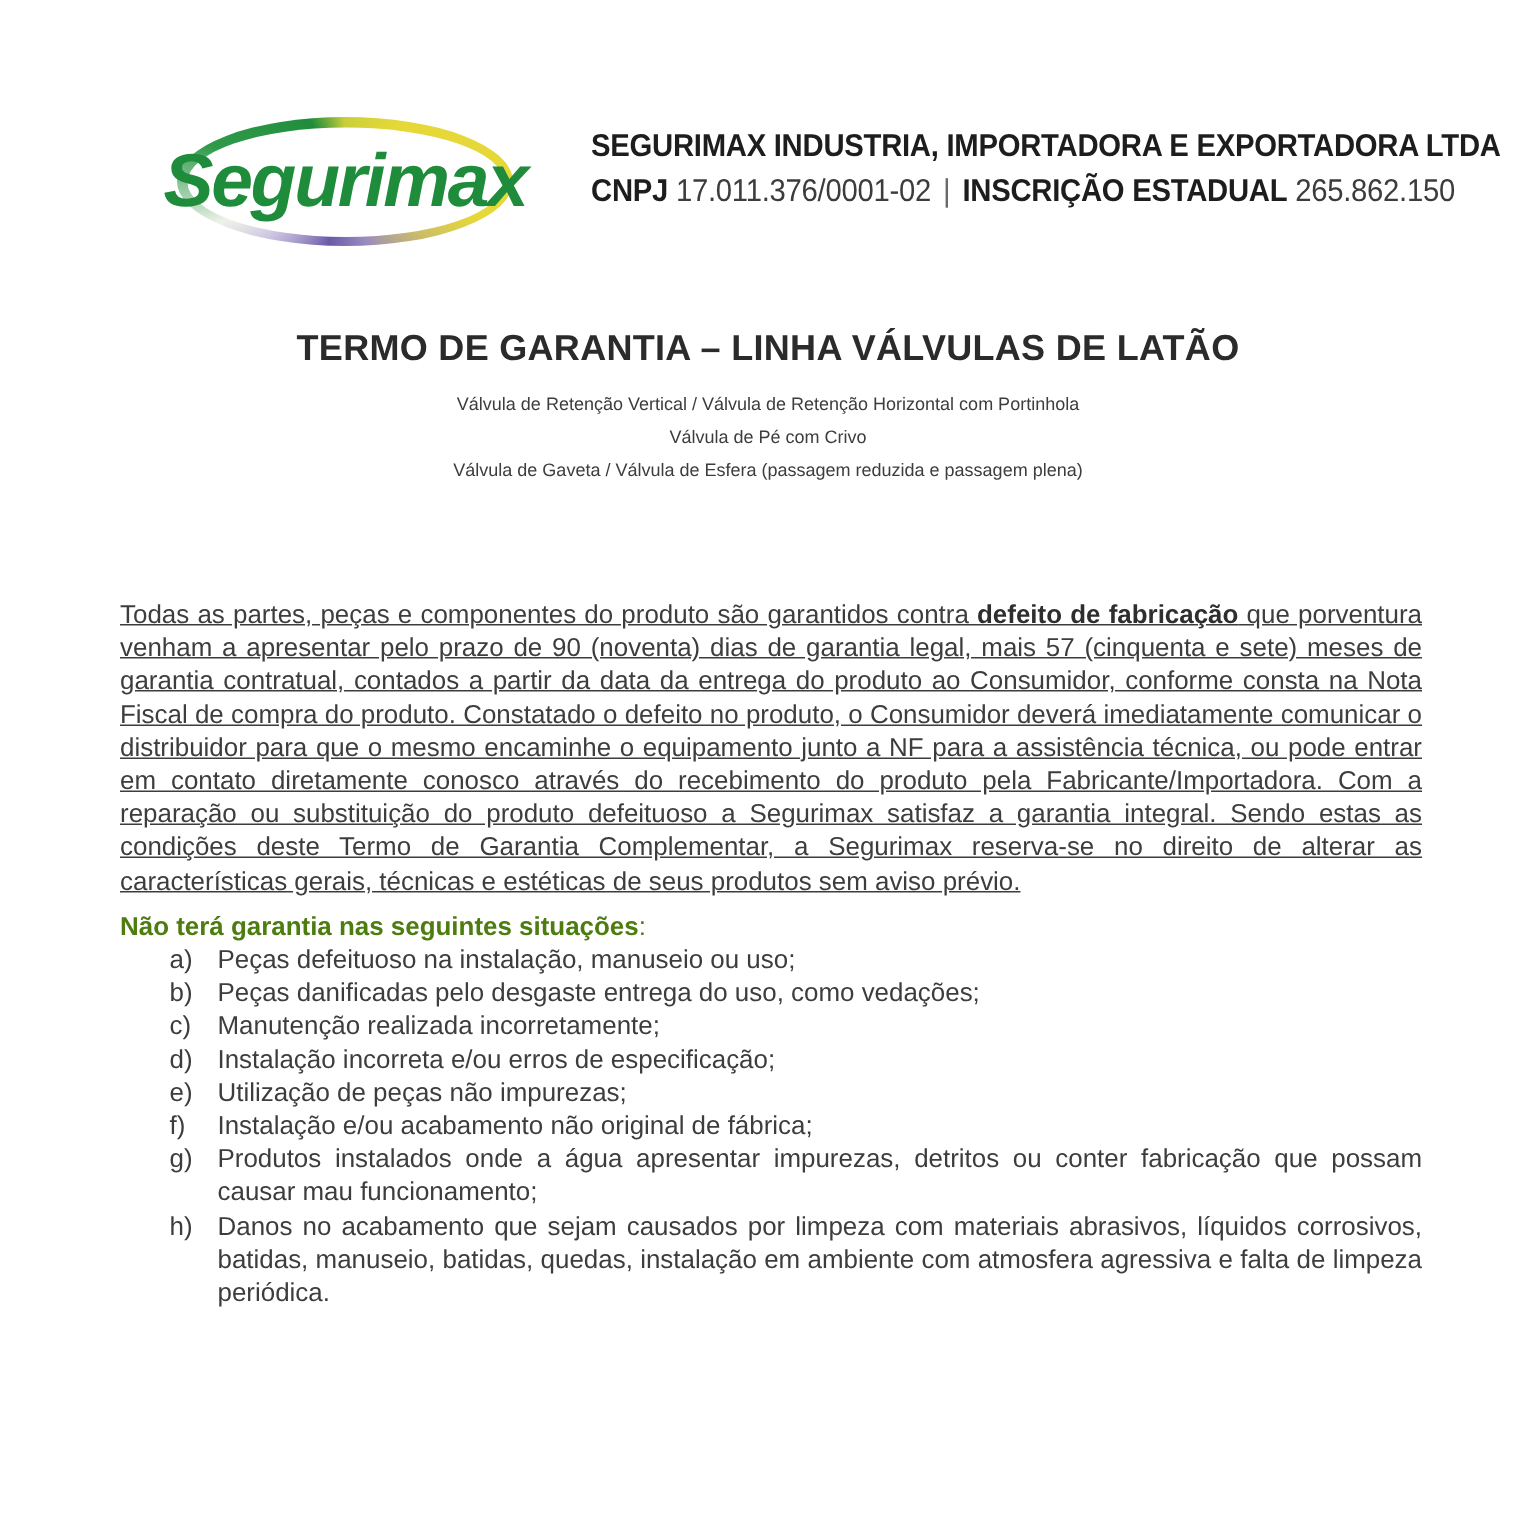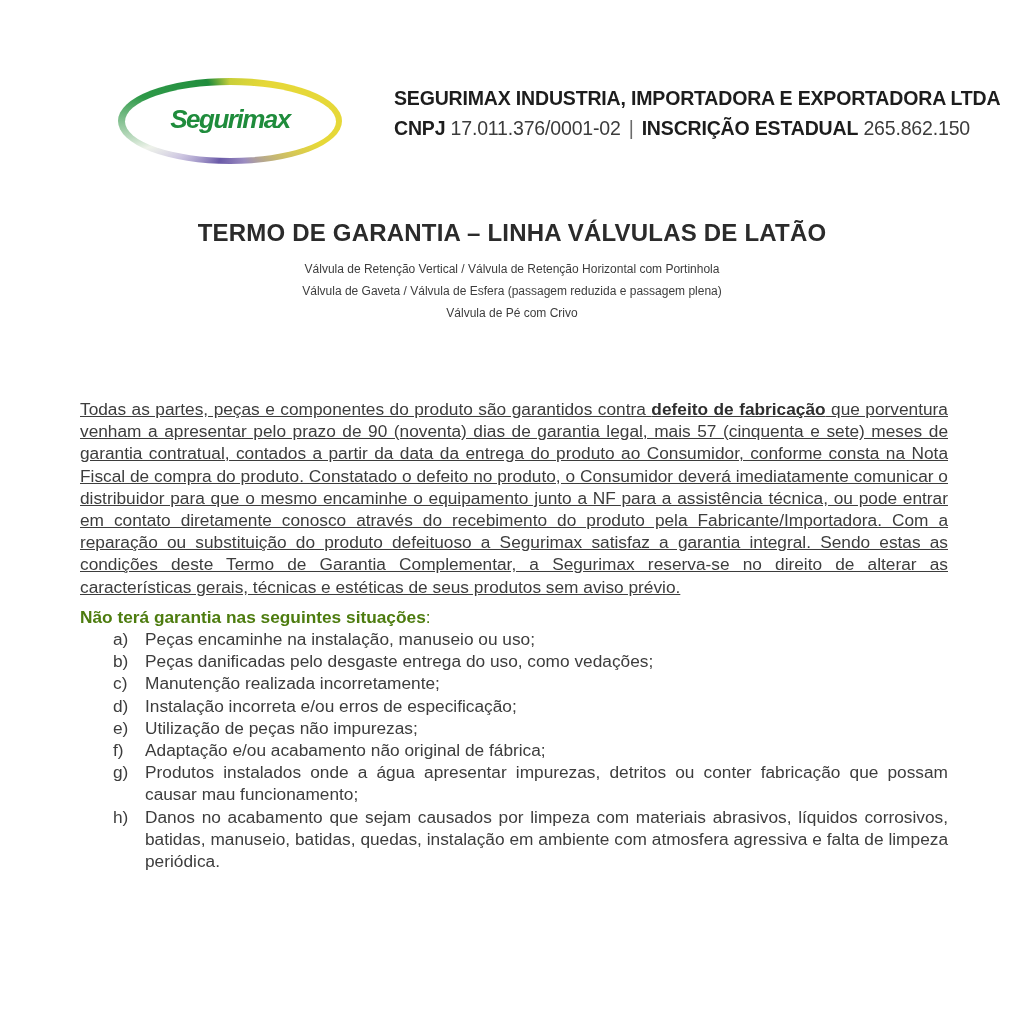--- a/index.html
+++ b/index.html
@@ -37,21 +37,21 @@
     width: calc(100% - 13px);
     height: calc(100% - 13px);
     background: #ffffff;
     border-radius: 50%;
     display: flex; align-items: center; justify-content: center;
   }
   .logo-text {
     color: var(--logo-green, #1f9440);
     font-weight: 700;
     font-style: italic;
-    font-size: 26px;
+    font-size: 50px;
     letter-spacing: -1.5px;
     padding-bottom: 3px;
   }
 
   
   .company {
     position: absolute;
     left: 394px; top: 86px;
     transform: scaleX(0.93);
     transform-origin: left top;
@@ -139,54 +139,54 @@
       <span class="sep">|</span>
       <span class="lbl">INSCRIÇÃO ESTADUAL</span>
       <span class="val">265.862.150</span>
     </div>
   </div>
 
   <div class="doc-title">TERMO DE GARANTIA – LINHA VÁLVULAS DE LATÃO</div>
 
   <div class="doc-subtitles">
     <div>Válvula de Retenção Vertical / Válvula de Retenção Horizontal com Portinhola</div>
+    <div>Válvula de Pé com Crivo</div>
     <div>Válvula de Gaveta / Válvula de Esfera (passagem reduzida e passagem plena)</div>
-    <div>Válvula de Pé com Crivo</div>
   </div>
 
   <div class="content">
 
     <p class="body-paragraph"><span>Todas as partes, peças e componentes do produto são garantidos contra </span><b>defeito de fabricação</b><span> que porventura venham a apresentar pelo prazo de 90 (noventa) dias de garantia legal, mais 57 (cinquenta e sete) meses de garantia contratual, contados a partir da data da entrega do produto ao Consumidor, conforme consta na Nota Fiscal de compra do produto. Constatado o defeito no produto, o Consumidor deverá imediatamente comunicar o distribuidor para que o mesmo encaminhe o equipamento junto a NF para a assistência técnica, ou pode entrar em contato diretamente conosco através do recebimento do produto pela Fabricante/Importadora. Com a reparação ou substituição do produto defeituoso a Segurimax satisfaz a garantia integral. Sendo estas as condições deste Termo de Garantia Complementar, a Segurimax reserva-se no direito de alterar as características gerais, técnicas e estéticas de seus produtos sem aviso prévio.</span></p>
 
     <div class="exclusions-heading"><span>Não terá garantia nas seguintes situações</span><span class="colon">:</span></div>
 
     <ul class="exclusion-list">
       <li class="exclusion-item">
         <span class="exclusion-label">a)</span>
-        <span class="exclusion-text">Peças encaminhe na instalação, manuseio ou uso;</span>
+        <span class="exclusion-text">Peças defeituoso na instalação, manuseio ou uso;</span>
       </li>
       <li class="exclusion-item">
         <span class="exclusion-label">b)</span>
         <span class="exclusion-text">Peças danificadas pelo desgaste entrega do uso, como vedações;</span>
       </li>
       <li class="exclusion-item">
         <span class="exclusion-label">c)</span>
         <span class="exclusion-text">Manutenção realizada incorretamente;</span>
       </li>
       <li class="exclusion-item">
         <span class="exclusion-label">d)</span>
         <span class="exclusion-text">Instalação incorreta e/ou erros de especificação;</span>
       </li>
       <li class="exclusion-item">
         <span class="exclusion-label">e)</span>
         <span class="exclusion-text">Utilização de peças não impurezas;</span>
       </li>
       <li class="exclusion-item">
         <span class="exclusion-label">f)</span>
-        <span class="exclusion-text">Adaptação e/ou acabamento não original de fábrica;</span>
+        <span class="exclusion-text">Instalação e/ou acabamento não original de fábrica;</span>
       </li>
       <li class="exclusion-item">
         <span class="exclusion-label">g)</span>
         <span class="exclusion-text">Produtos instalados onde a água apresentar impurezas, detritos ou conter fabricação que possam causar mau funcionamento;</span>
       </li>
       <li class="exclusion-item">
         <span class="exclusion-label">h)</span>
         <span class="exclusion-text">Danos no acabamento que sejam causados por limpeza com materiais abrasivos, líquidos corrosivos, batidas, manuseio, batidas, quedas, instalação em ambiente com atmosfera agressiva e falta de limpeza periódica.</span>
       </li>
     </ul>

